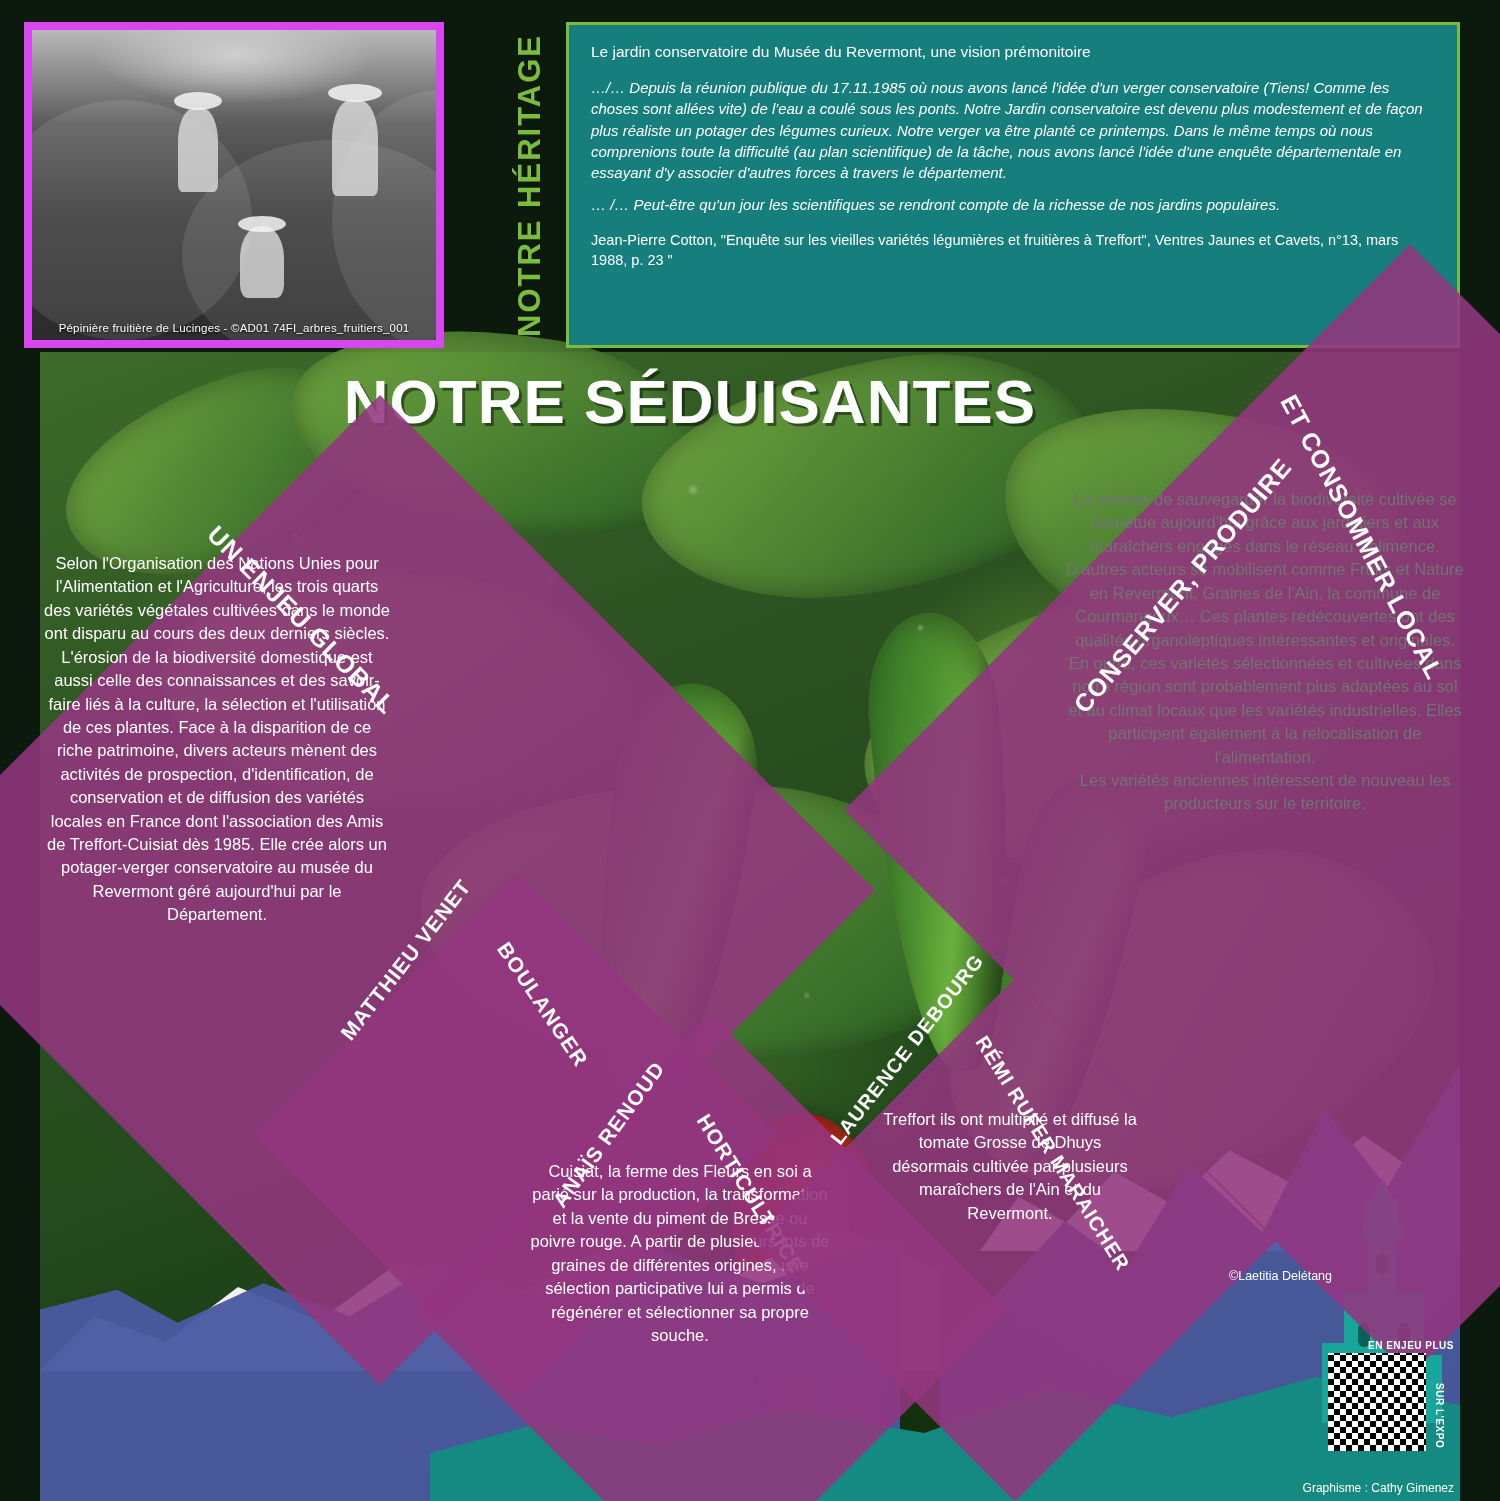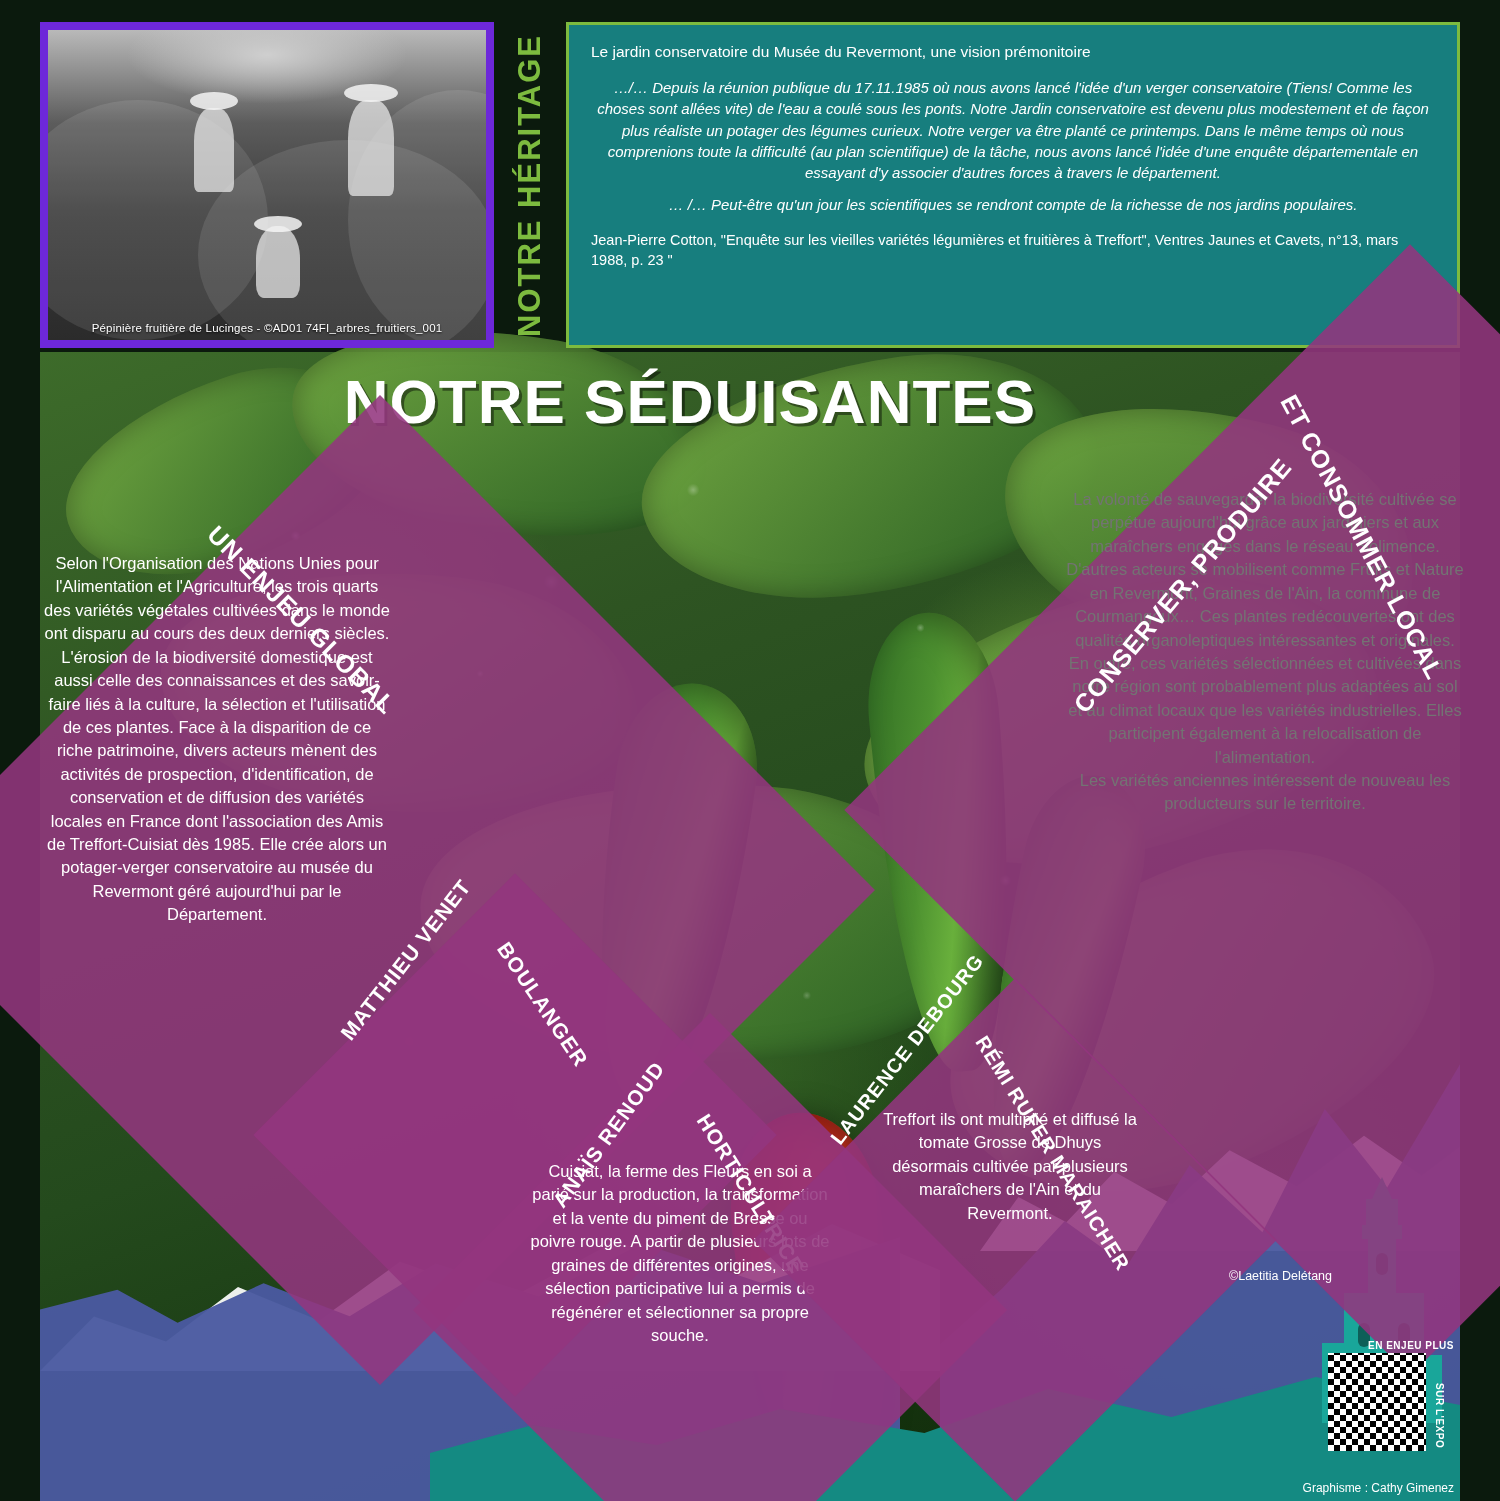--- a/index.html
+++ b/index.html
@@ -55,23 +55,23 @@
       radial-gradient(circle 9px at 46% 12%, rgba(255,255,255,0.28), rgba(255,255,255,0) 70%),
       radial-gradient(circle 6px at 62% 24%, rgba(255,255,255,0.3), rgba(255,255,255,0) 70%),
       radial-gradient(circle 11px at 36% 20%, rgba(255,255,255,0.22), rgba(255,255,255,0) 72%),
       radial-gradient(circle 8px at 68% 46%, rgba(255,255,255,0.25), rgba(255,255,255,0) 72%),
       radial-gradient(circle 6px at 54% 56%, rgba(255,255,255,0.22), rgba(255,255,255,0) 72%),
       radial-gradient(circle 10px at 26% 60%, rgba(255,255,255,0.2), rgba(255,255,255,0) 72%);
   }
 
   
   .photo-frame {
-    position: absolute; left: 40px; top: 22px;
-    width: 454px; height: 326px;
-    background: #6d28d9;
+    position: absolute; left: 24px; top: 22px;
+    width: 420px; height: 326px;
+    background: #d946ef;
     padding: 8px 8px 8px 8px;
   }
   .photo-old {
     position: relative;
     width: 100%; height: 100%;
     background:
       radial-gradient(ellipse 200px 70px at 50% 8%, #cfcfcf, rgba(0,0,0,0) 70%),
       linear-gradient(180deg, #b9b9b9 0%, #8e8e8e 14%, #5c5c5c 30%, #3a3a3a 60%, #2b2b2b 100%);
     filter: grayscale(1);
     overflow: hidden;
@@ -127,21 +127,20 @@
   }
   .quote-title {
     font-size: 15.5px;
     font-weight: normal;
     margin-bottom: 16px;
   }
   .quote-body {
     font-size: 15px;
     font-style: italic;
     line-height: 1.42;
-    text-align: center;
   }
   .quote-body p { margin-bottom: 11px; }
   .quote-source {
     font-size: 14.5px;
     line-height: 1.4;
     margin-top: 14px;
   }
 
   
   .title-wrap {

